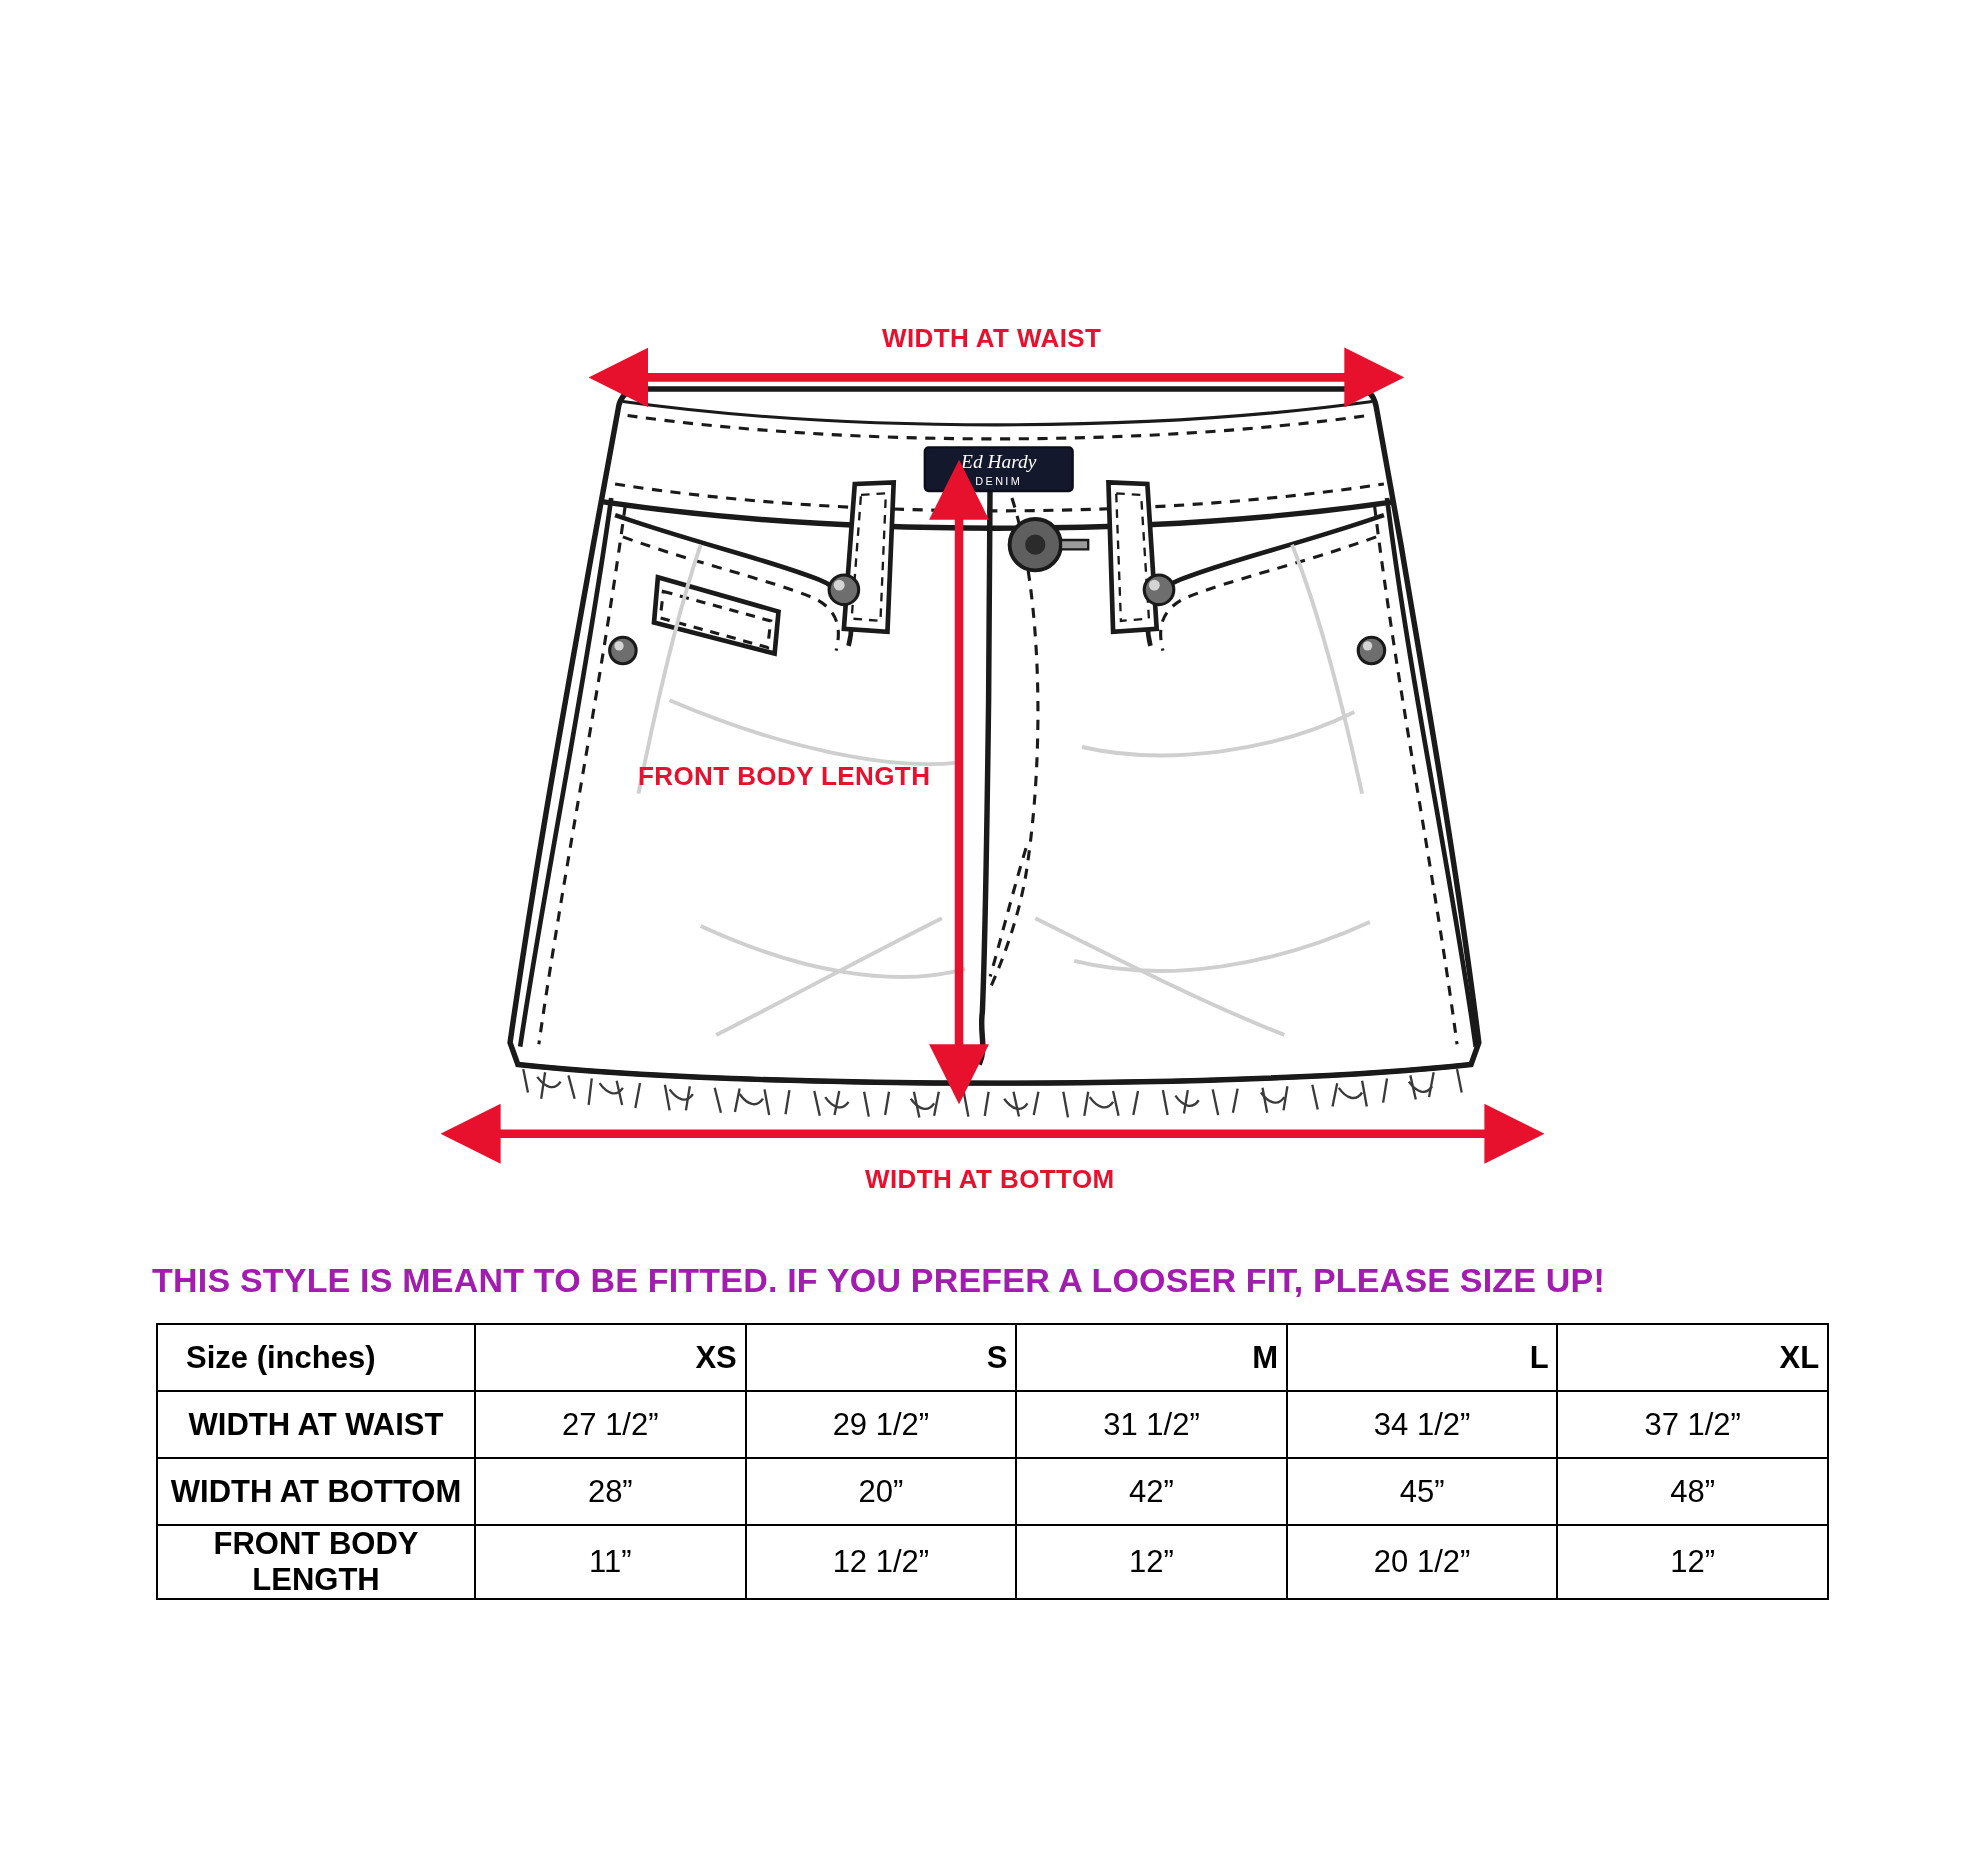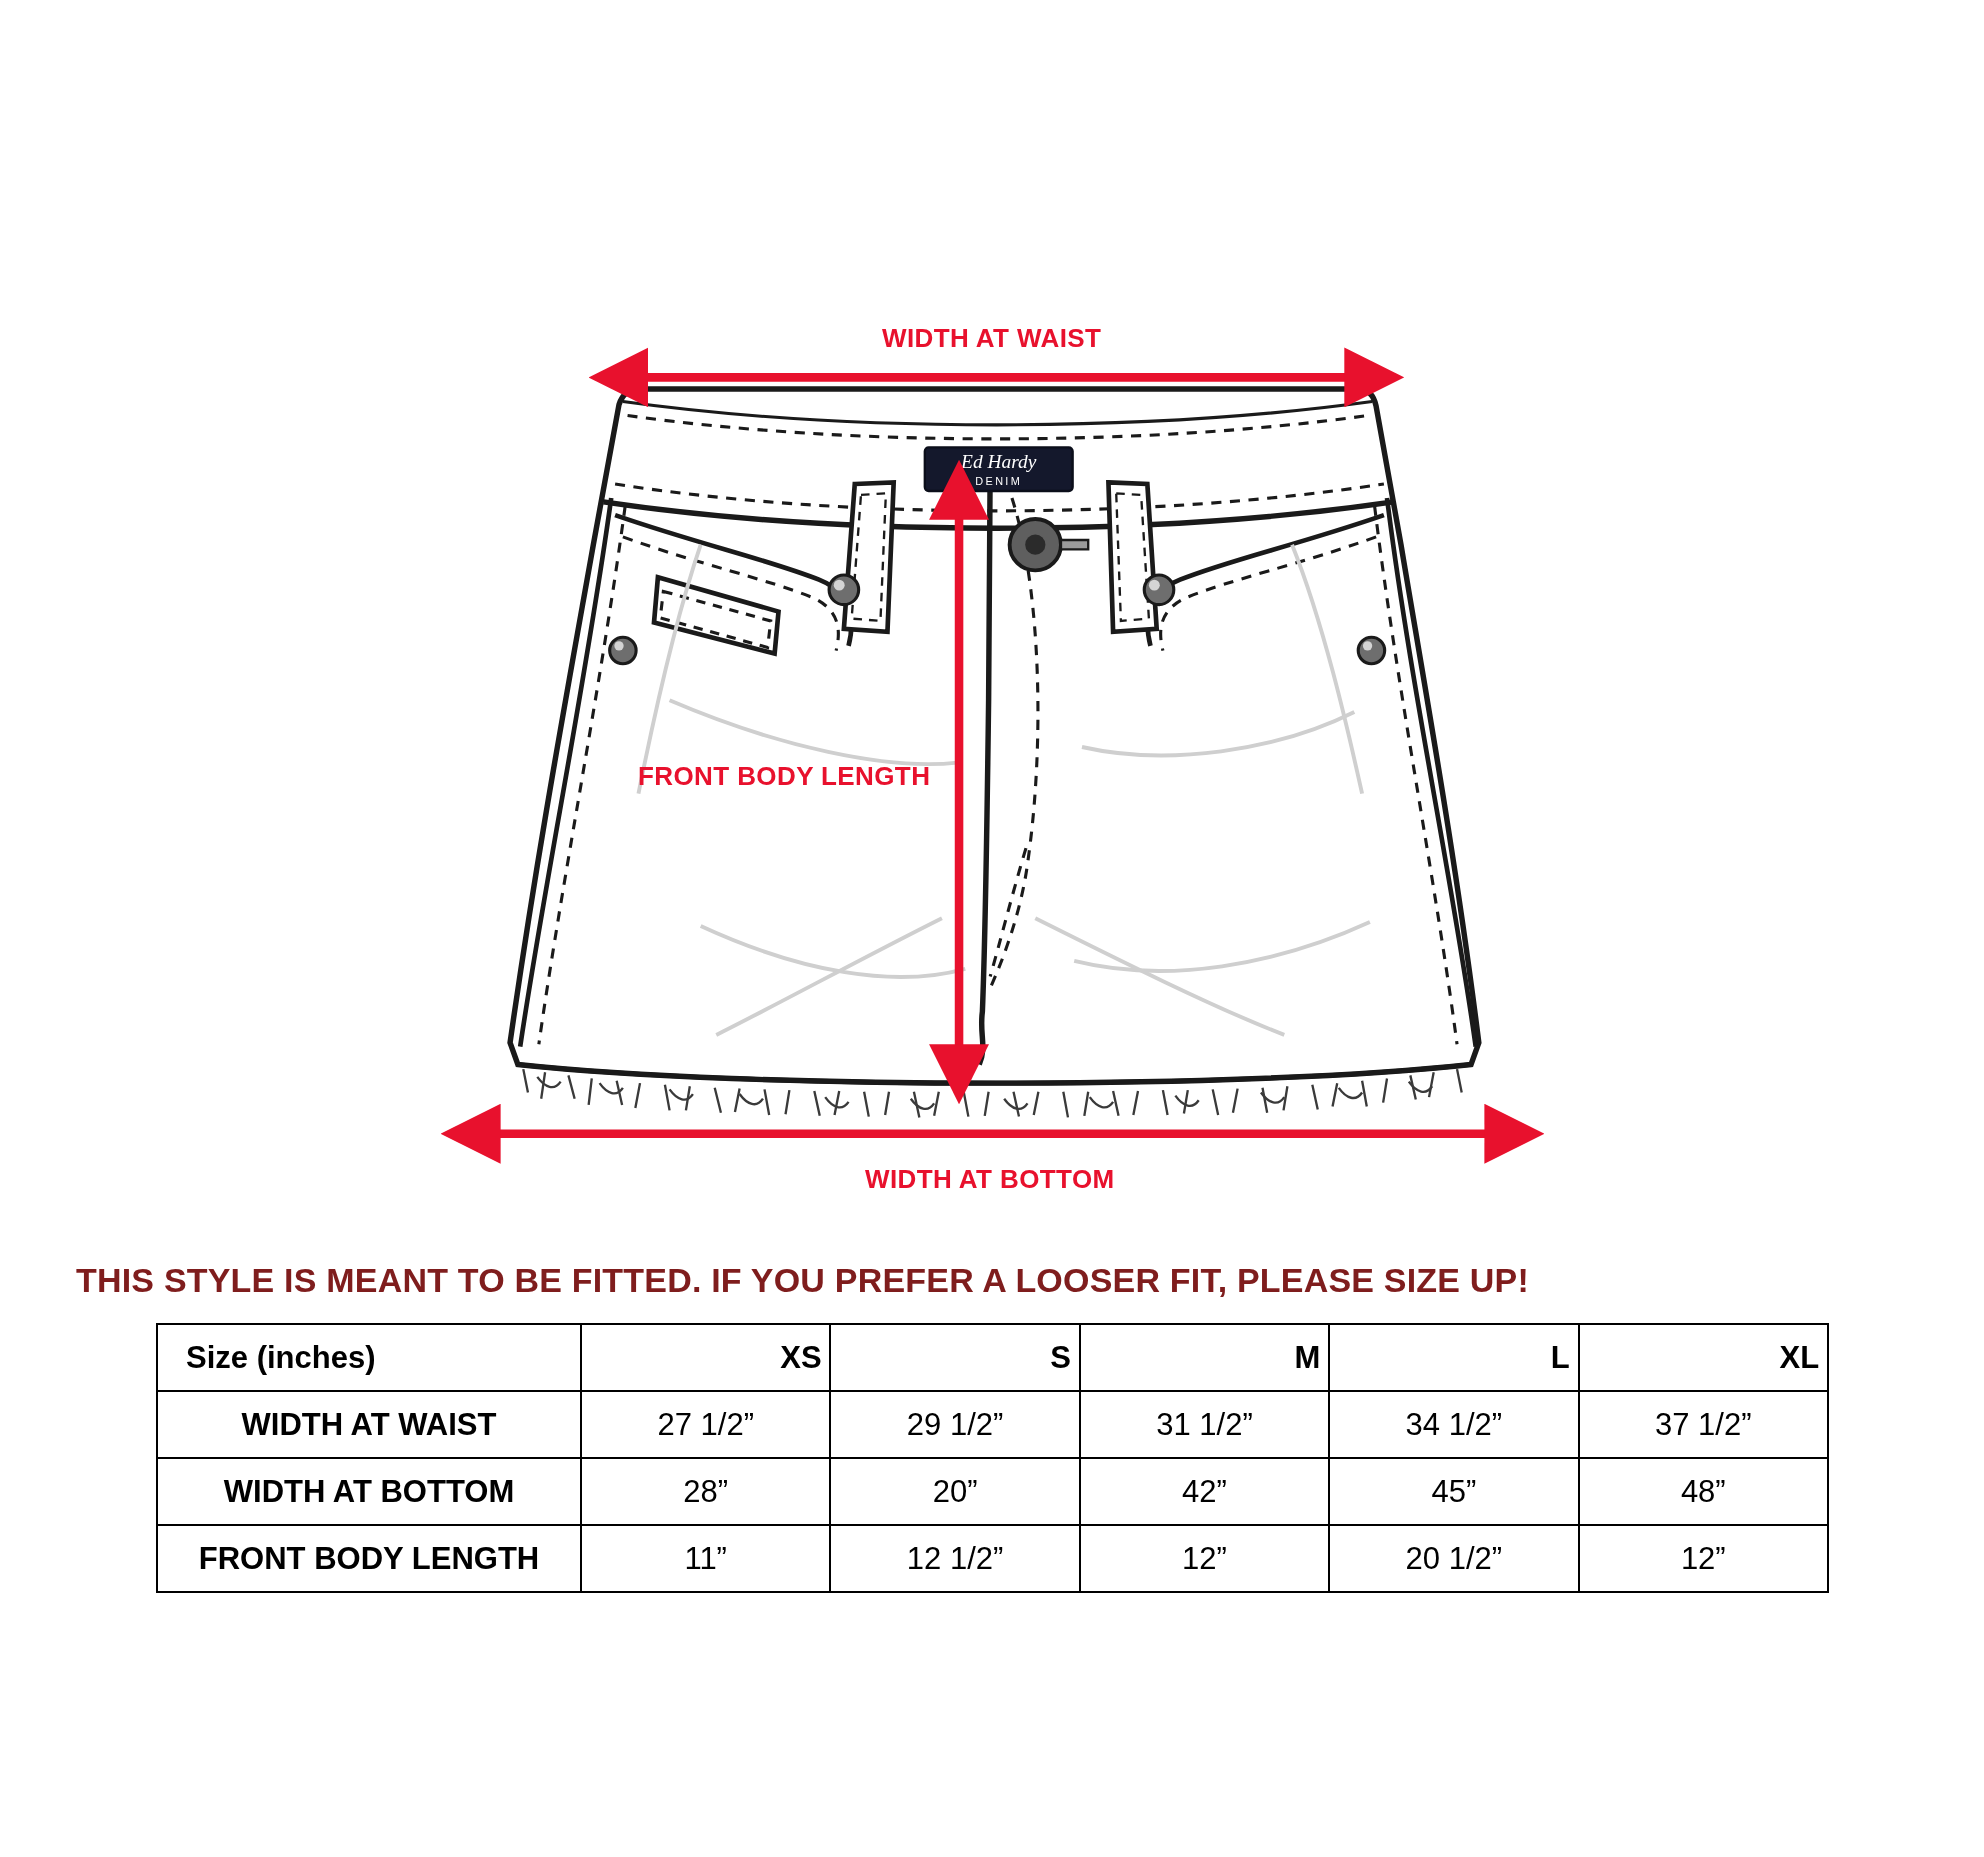--- a/index.html
+++ b/index.html
@@ -54,22 +54,22 @@
     top: 761px;
     font-size: 26px;
   }
 
   
   .notice {
     position: absolute;
     left: 0;
     top: 1261px;
     width: 1605px;
-    text-align: center;
-    color: #7f1d1d;
+    text-align: right;
+    color: #a21caf;
     font-weight: bold;
     font-size: 34px;
     letter-spacing: 0.2px;
   }
 
   
   .table-wrap {
     position: absolute;
     left: 156px;
     top: 1323px;
@@ -85,21 +85,21 @@
     height: 67px;
     padding: 0 7.8px;
     font-size: 31px;
     font-weight: bold;
     text-align: center;
     vertical-align: middle;
     box-sizing: border-box;
   }
   table.size-table .rowhead {
     text-align: center;
-    width: 424px;
+    width: 318px;
   }
   table.size-table thead td.rowhead {
     text-align: left;
     padding-left: 28px;
     font-weight: bold;
   }
   table.size-table thead td.sizecell {
     text-align: right;
     padding-left: 20px;
     font-weight: bold;

